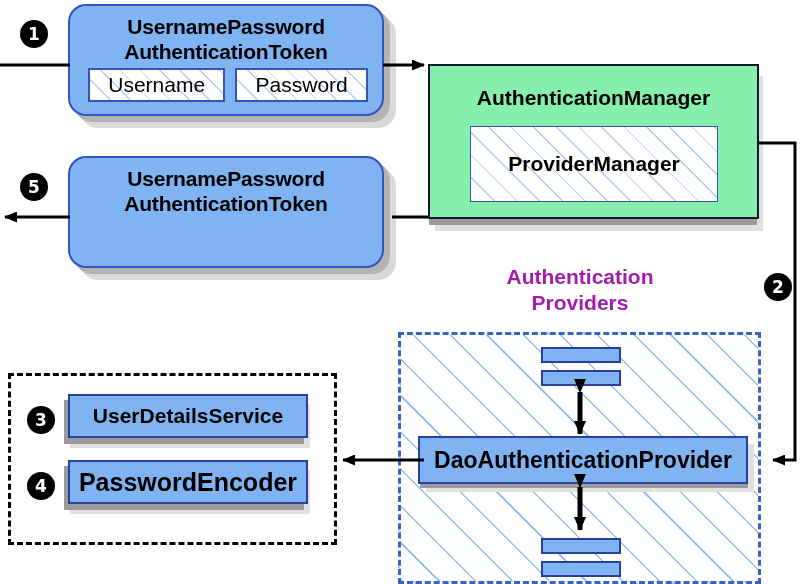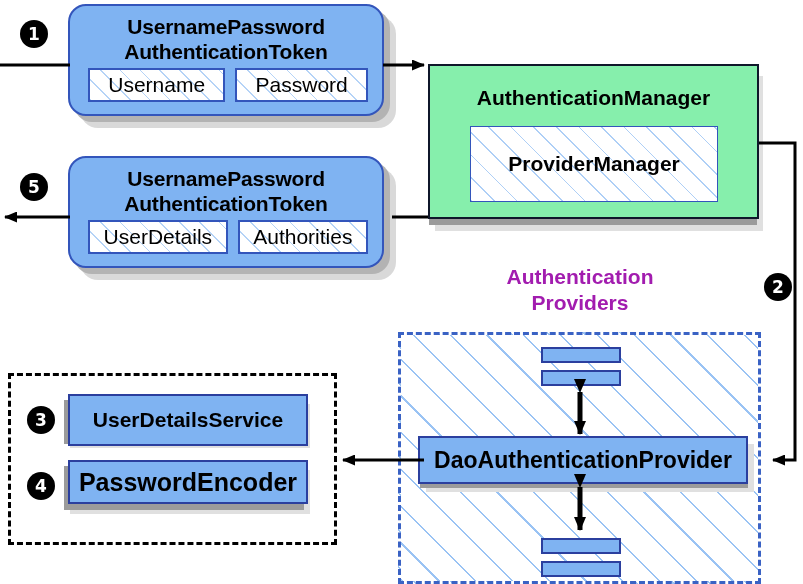--- a/index.html
+++ b/index.html
@@ -290,24 +290,20 @@
   <div class="badge" style="left:21px; top:174px;">5</div>
 
   <div class="token-shadow2" style="left:80px; top:168px; width:316px; height:112px;"></div>
   <div class="token-shadow" style="left:74px; top:162px; width:316px; height:112px;"></div>
 
   <div class="token" style="left:68px; top:156px; width:316px; height:112px;">
     <div class="token-title">
       <div>UsernamePassword</div>
       <div>AuthenticationToken</div>
     </div>
-    <div class="token-fields">
-      <div class="field">UserDetails</div>
-      <div class="field">Authorities</div>
-    </div>
   </div>
 
   <div class="group-caption" style="left:430px; top:264px; width:300px;">
     <div>Authentication</div>
     <div>Providers</div>
   </div>
 
   <div class="badge" style="left:765px; top:274px;">2</div>
 
   <div class="dashed-group-blue" style="left:398px; top:332px; width:363px; height:252px;"></div>
@@ -321,21 +317,21 @@
   <div class="bar-shadow2" style="left:426px; top:444px; width:328px; height:48px;"></div>
   <div class="bar-shadow" style="left:420px; top:440px; width:328px; height:48px;"></div>
   <div class="bar" style="left:418px; top:436px; width:330px; height:48px;">DaoAuthenticationProvider</div>
 
   <div class="dashed-group-black" style="left:8px; top:373px; width:329px; height:172px;"></div>
 
   <div class="badge" style="left:28px; top:407px;">3</div>
 
   <div class="bar-shadow2" style="left:70px; top:404px; width:240px; height:44px;"></div>
   <div class="bar-shadow" style="left:64px; top:400px; width:240px; height:44px;"></div>
-  <div class="bar" style="left:68px; top:394px; width:240px; height:52px; font-size:21px;">UserDetailsService</div>
+  <div class="bar" style="left:68px; top:394px; width:240px; height:44px; font-size:21px;">UserDetailsService</div>
 
   <div class="badge" style="left:28px; top:473px;">4</div>
 
   <div class="bar-shadow2" style="left:70px; top:470px; width:240px; height:44px;"></div>
   <div class="bar-shadow" style="left:64px; top:466px; width:240px; height:44px;"></div>
   <div class="bar" style="left:68px; top:460px; width:240px; height:44px; font-size:25px;">PasswordEncoder</div>
 
 </div>
 
 </body></html>

